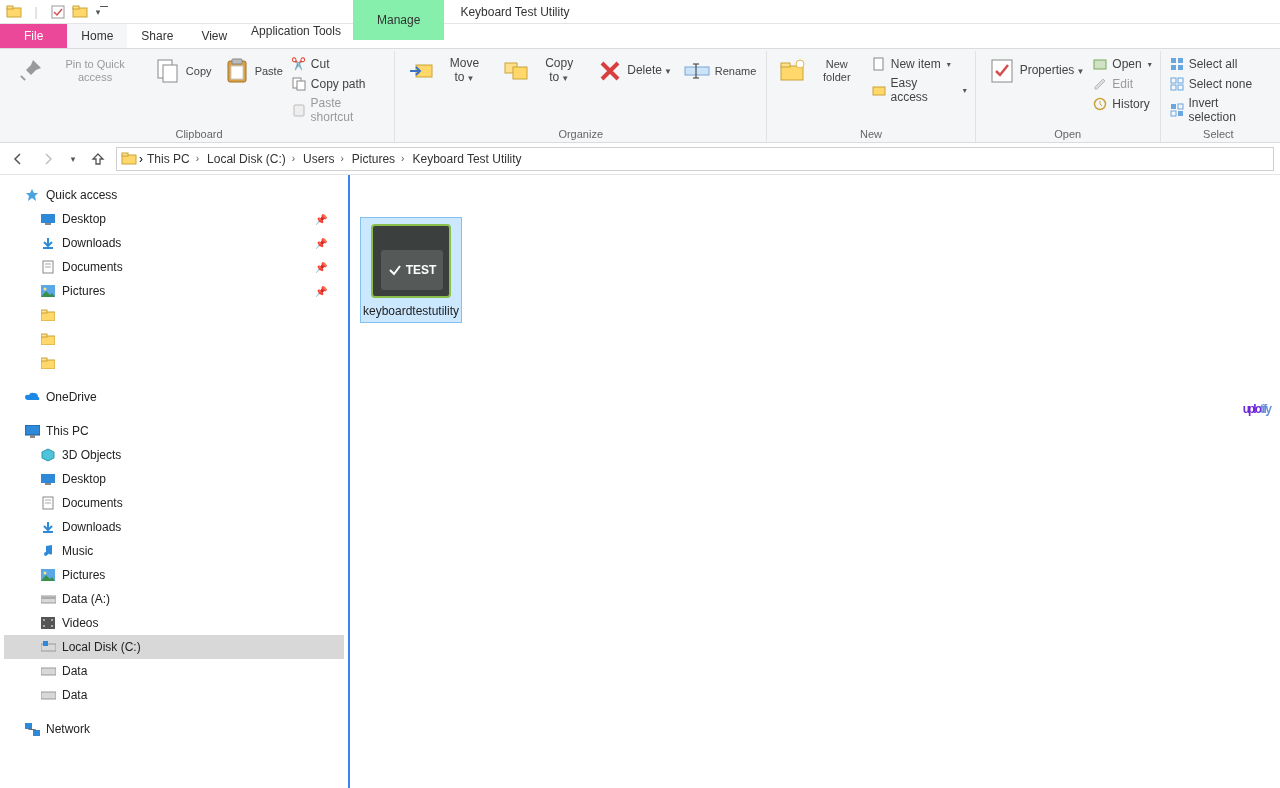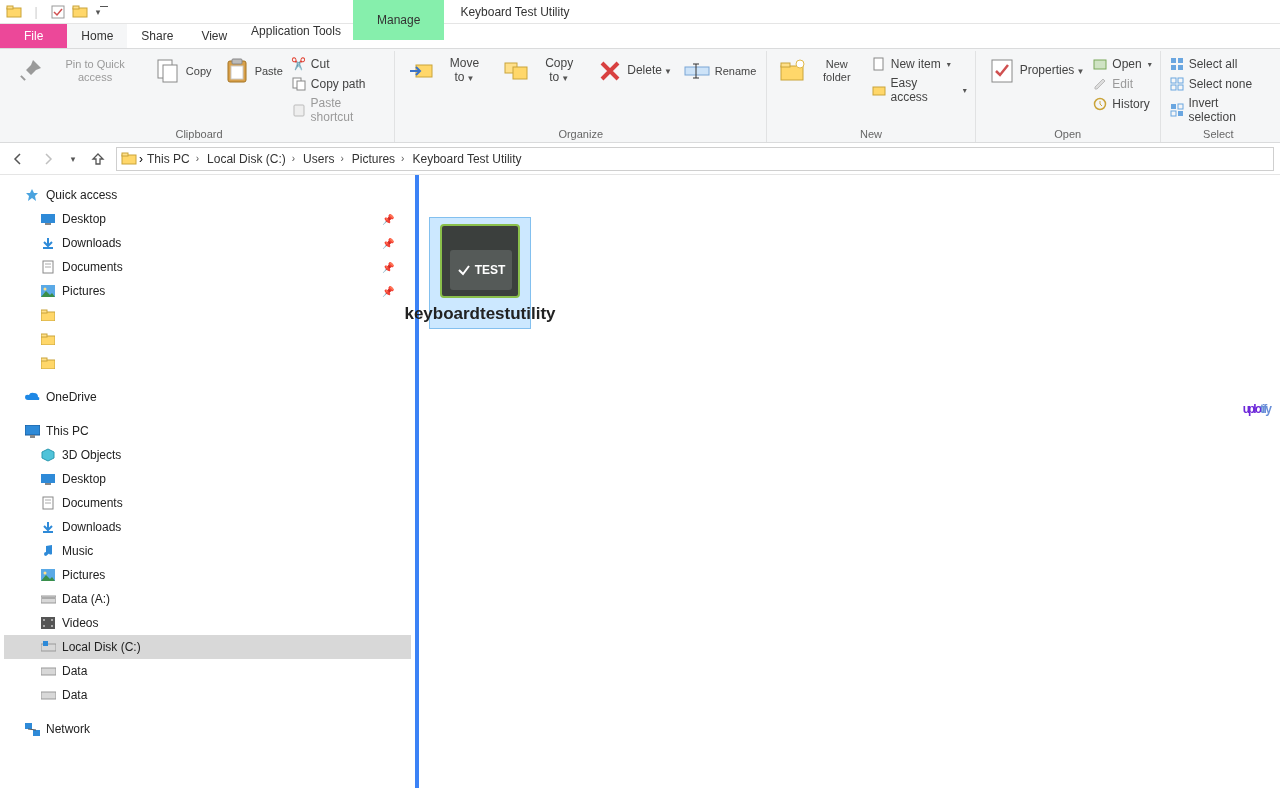--- a/index.html
+++ b/index.html
@@ -39,34 +39,34 @@
 
 .addrbar { height: 32px; display: flex; align-items: center; padding: 0 6px; gap: 6px; border-bottom: 1px solid #e5e5e5; }
 .nav-btn { width: 24px; height: 24px; display: flex; align-items: center; justify-content: center; color: #555; }
 .nav-btn.disabled { color: #c0c0c0; }
 .addr-box { flex: 1; height: 24px; border: 1px solid #cfcfcf; display: flex; align-items: center; padding: 0 4px; gap: 2px; }
 .crumb { display: flex; align-items: center; gap: 4px; color: #333; padding: 0 2px; }
 .crumb .chev { color: #555; font-size: 10px; padding: 0 2px; }
 
 
 .body { display: flex; height: calc(788px - 24px - 24px - 94px - 32px); }
-.navpane { width: 419px; border-right: 4px solid #3b82f6; overflow: auto; padding: 8px 4px; }
+.navpane { width: 350px; border-right: 2px solid #3b82f6; overflow: auto; padding: 8px 4px; }
 .nav-item { display: flex; align-items: center; gap: 6px; height: 24px; padding-left: 28px; color: #222; position: relative; }
 .nav-item.root { padding-left: 20px; font-weight: 400; }
 .nav-item.child { padding-left: 36px; }
 .nav-item .ico { width: 16px; height: 16px; display: inline-flex; align-items: center; justify-content: center; }
 .nav-item.selected { background: #d8d8d8; }
 .nav-item .pin { position: absolute; right: 16px; color: #7a7a7a; font-size: 10px; }
 .nav-gap { height: 10px; }
 
 .content { flex: 1; position: relative; padding: 10px; }
 .file-tile { width: 102px; border: 1px solid #83c0ef; background: #cce8ff; display: flex; flex-direction: column; align-items: center; padding: 6px 4px 4px 4px; gap: 6px; margin-top: 32px; }
 .file-tile .thumb { width: 80px; height: 74px; background: #3b3f3d; border: 2px solid #8abf4b; border-radius: 4px; position: relative; display: flex; align-items: flex-end; justify-content: center; }
 .file-tile .thumb .key { position: absolute; bottom: 6px; left: 8px; width: 62px; height: 40px; background: #555a58; border-radius: 3px; display: flex; align-items: center; justify-content: center; gap: 4px; color: #fff; font-size: 11px; font-weight: 600; }
-.file-tile .fname { font-size: 17px; text-align: center; line-height: 1.2; color: #222; font-weight: bold; }
+.file-tile .fname { font-size: 12px; text-align: center; line-height: 1.2; color: #222; }
 
 .watermark { position: absolute; right: 10px; top: 190px; font-size: 52px; font-weight: 700; letter-spacing: -2px; }
 .watermark .a { color: #6d28d9; }
 .watermark .b { color: #6a8fd8; }
 
 
 svg { display: block; }
 </style>
 </head>
 <body>

